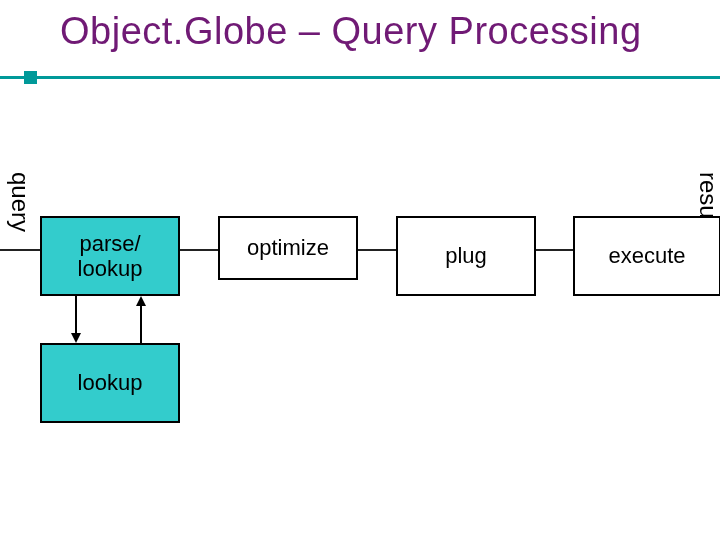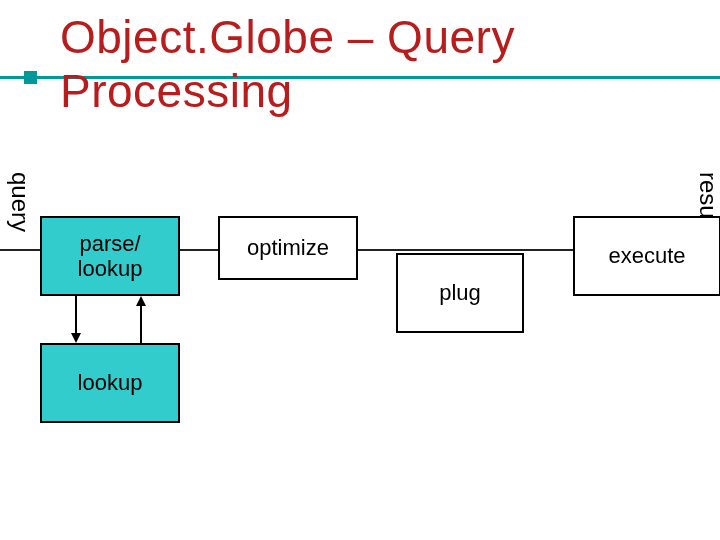--- a/index.html
+++ b/index.html
@@ -24,22 +24,22 @@
     top: 71px;
     left: 24px;
     width: 13px;
     height: 13px;
     background: #009999;
   }
   .title {
     position: absolute;
     top: 10px;
     left: 60px;
-    font-size: 46px;
-    color: #b91c1c;
+    font-size: 38px;
+    color: #701a75;
     font-family: Verdana, sans-serif;
     letter-spacing: 0.5px;
   }
   .main-line {
     position: absolute;
     top: 249px;
     left: 0;
     width: 720px;
     height: 2px;
     background: #222;
@@ -53,21 +53,21 @@
     justify-content: center;
     font-size: 22px;
     color: #000;
     text-align: center;
     line-height: 1.15;
     background: #fff;
   }
   .teal { background: #33cccc; }
   .box-parse { top: 216px; left: 40px; width: 140px; height: 80px; text-align: center; }
   .box-optimize { top: 216px; left: 218px; width: 140px; height: 64px; }
-  .box-plug { top: 216px; left: 396px; width: 128px; height: 80px; margin-top: 37px; }
+  .box-plug { top: 216px; left: 396px; width: 140px; height: 80px; }
   .box-execute { top: 216px; left: 573px; width: 148px; height: 80px; }
   .box-lookup-service { top: 343px; left: 40px; width: 140px; height: 80px; }
   .vlabel {
     position: absolute;
     font-size: 24px;
     color: #000;
     writing-mode: vertical-rl;
     line-height: 1;
   }
   .label-query { top: 172px; left: 8px; }

